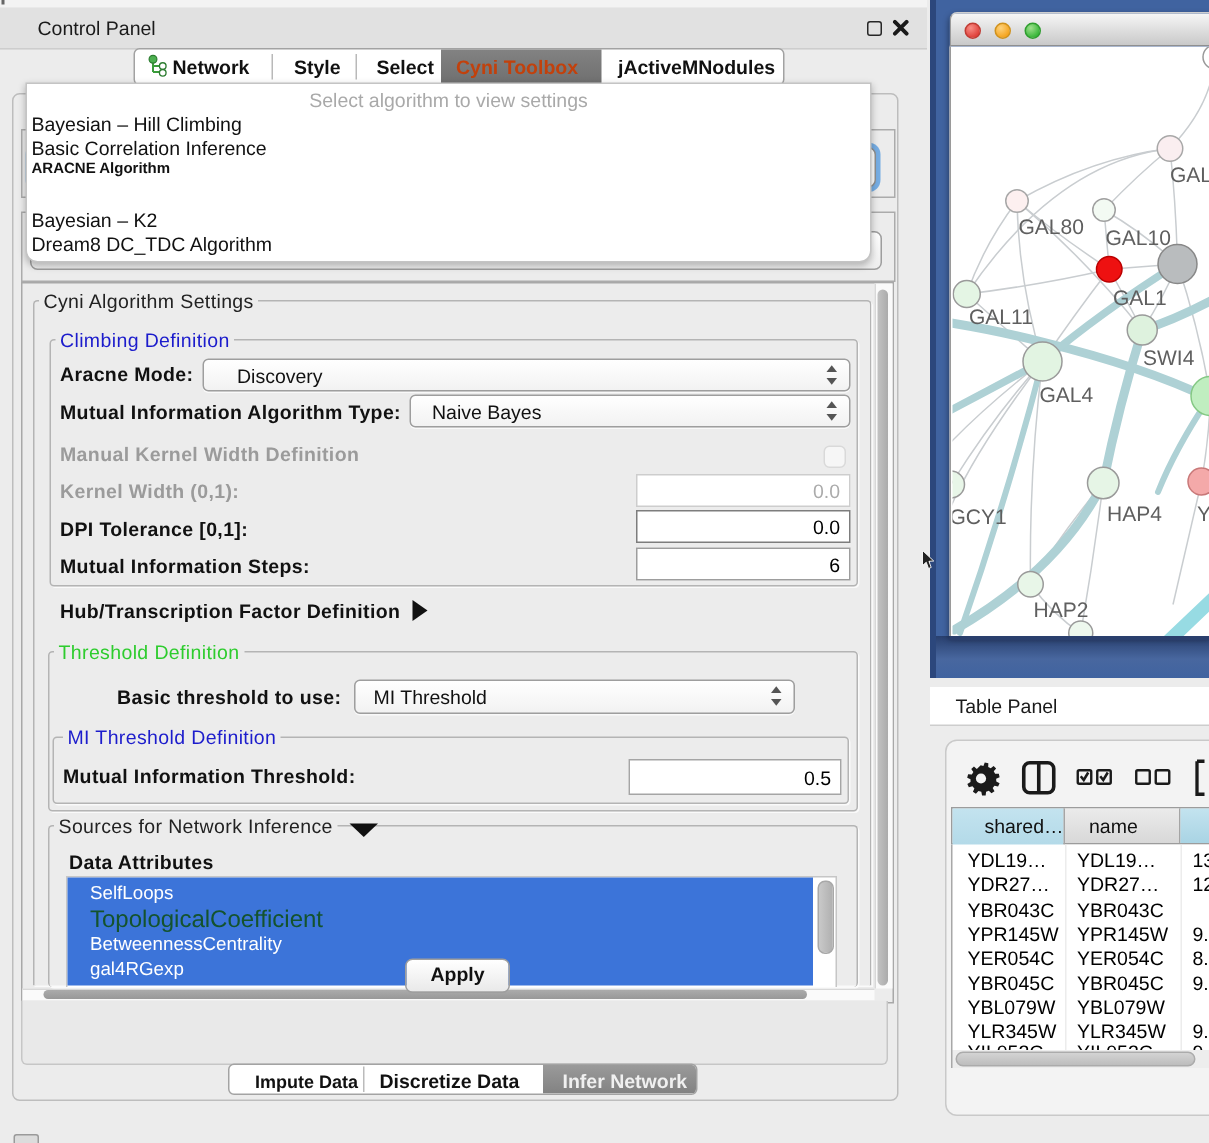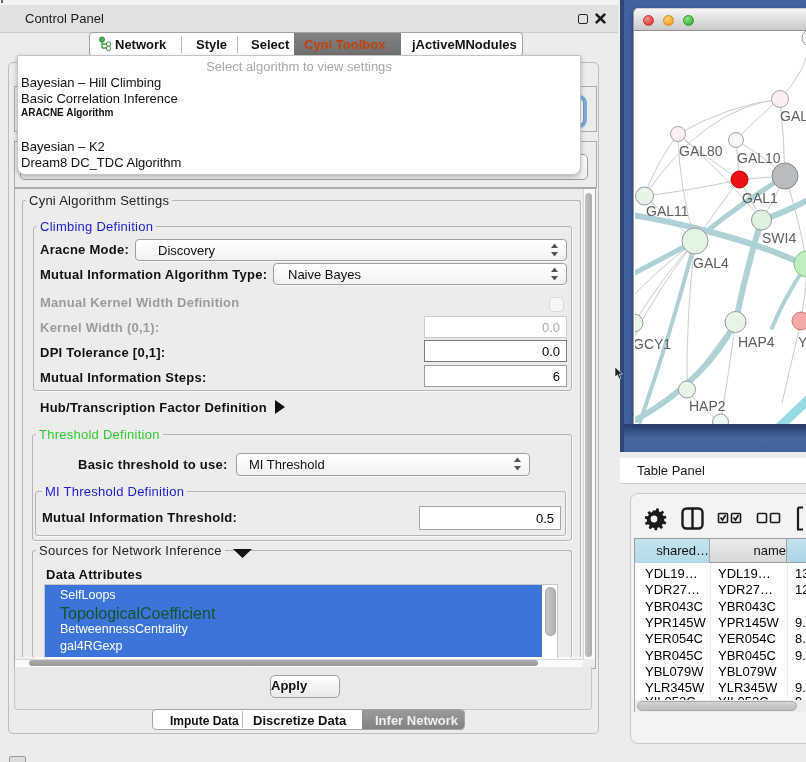--- a/index.html
+++ b/index.html
@@ -123,21 +123,21 @@
 <div class="abs" style="left:44px;top:584px;width:512px;height:73px;background:#fff;border:1px solid #c6c6c6;border-bottom:none"></div>
 <div class="abs" style="left:45px;top:585px;width:497px;height:72px;background:#3c74d9"></div>
 <span class="abs" style="left:60px;top:588px;color:#fff;font-size:12.5px">SelfLoops</span>
 <span class="abs" style="left:60px;top:605px;color:#14532d;font-size:16px">TopologicalCoefficient</span>
 <span class="abs" style="left:60px;top:622px;color:#fff;font-size:12.5px">BetweennessCentrality</span>
 <span class="abs" style="left:60px;top:639px;color:#fff;font-size:12.5px">gal4RGexp</span>
 <div class="abs" style="left:545px;top:587px;width:9px;height:47px;background:linear-gradient(90deg,#c9c9c9,#b0b0b0);border:1px solid #a8a8a8;border-radius:5px"></div>
 
 <div class="abs" style="left:14px;top:667px;width:578px;height:43px;background:#e9e9e9;border:1px solid #c6c6c6;border-top:none;border-radius:0 0 4px 4px;box-sizing:border-box"></div>
 
-<div class="abs" style="left:270px;top:675px;width:68px;height:21px;background:linear-gradient(#ffffff,#e9e9e9);border:1px solid #9e9e9e;border-radius:5px;text-align:left;line-height:20px;font-weight:bold">Apply</div>
+<div class="abs" style="left:270px;top:639px;width:68px;height:21px;background:linear-gradient(#ffffff,#e9e9e9);border:1px solid #9e9e9e;border-radius:5px;text-align:center;line-height:20px;font-weight:bold">Apply</div>
 
 <div class="abs" style="left:152px;top:709px;width:311px;height:19px;background:#fff;border:1px solid #a3a3a3;border-radius:4px;overflow:hidden">
   <span class="abs" style="left:17px;top:3.5px;font-weight:bold;font-size:12px">Impute Data</span>
   <div class="abs" style="left:89px;top:1px;width:1px;height:17px;background:#bbb"></div>
   <span class="abs" style="left:100px;top:3px;font-weight:bold;font-size:13px">Discretize Data</span>
   <div class="abs" style="left:209px;top:0;width:102px;height:19px;background:linear-gradient(#9a9a9a,#828282)"></div>
   <span class="abs" style="left:222px;top:3px;font-weight:bold;font-size:13px;color:#f0f0f0">Infer Network</span>
 </div>
 
 <div class="abs" style="left:9px;top:756px;width:15px;height:6px;background:#dcdcdc;border:1px solid #9a9a9a;border-radius:2px 2px 0 0"></div>
@@ -265,21 +265,21 @@
     <rect x="127.5" y="7.5" width="9" height="9" rx="1"></rect>
   </g>
   <g stroke="#1a1a1a" stroke-width="2.2" fill="none">
     <path d="M155 1.5 h8 v22"></path>
     <path d="M155 1.5 v22 h9"></path>
   </g>
 </svg>
 
 <div class="abs" style="left:634px;top:538px;width:172px;height:25px;border-top:1px solid #9c9c9c;border-left:1px solid #9c9c9c;border-bottom:1px solid #9c9c9c;box-sizing:border-box">
   <div class="abs" style="left:0;top:0;width:74px;height:40px;background:linear-gradient(#c3e3ef,#a9d4e4);border-right:1px solid #a5a5a5;text-align:right;line-height:23px;text-indent:14px">shared…</div>
-  <div class="abs" style="left:75px;top:0;width:76px;height:23px;background:linear-gradient(#ebebeb,#d8d8d8);border-right:1px solid #a5a5a5;text-align:right;line-height:23px;text-indent:16px">name</div>
+  <div class="abs" style="left:75px;top:0;width:76px;height:23px;background:linear-gradient(#ebebeb,#d8d8d8);border-right:1px solid #a5a5a5;text-align:left;line-height:23px;text-indent:16px">name</div>
   <div class="abs" style="left:152px;top:0;width:20px;height:23px;background:linear-gradient(#c3e3ef,#a9d4e4)"></div>
 </div>
 <div class="abs" style="left:634px;top:563px;width:172px;height:137px;background:#fff;border-left:1px solid #a8a8a8;box-sizing:border-box;overflow:hidden">
   <div class="abs" style="left:75px;top:0;width:1px;height:137px;background:#ececec"></div>
   <div class="abs" style="left:152px;top:0;width:1px;height:137px;background:#ececec"></div>
 </div>
 <div class="abs" style="left:634px;top:563px;width:172px;height:137px;overflow:hidden;font-size:13px;color:#000">
   <div class="abs" style="left:11px;top:3px">YDL19…</div>
     <div class="abs" style="left:84px;top:3px">YDL19…</div>
     <div class="abs" style="left:161px;top:3px">13</div>

